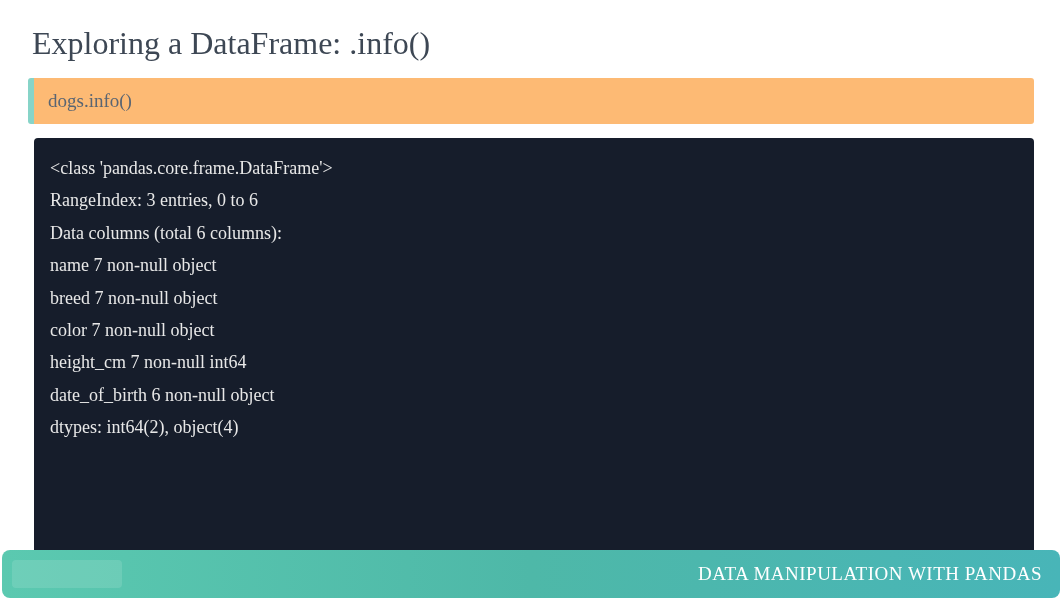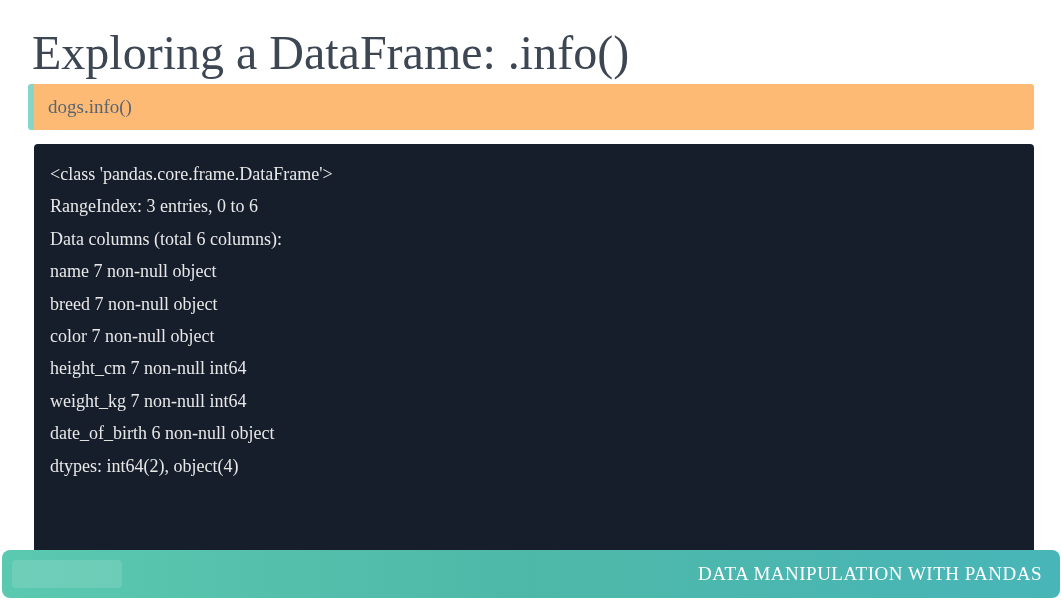--- a/index.html
+++ b/index.html
@@ -9,24 +9,24 @@
     }
     body {
       font-family: Georgia, 'Times New Roman', serif;
       width: 1062px;
       height: 600px;
       background: #ffffff;
       position: relative;
       overflow: hidden;
     }
     .slide-title {
-      font-size: 48px;
+      font-size: 32px;
       font-weight: normal;
       color: #3d4754;
-      padding: 25px 0 4px 32px;
+      padding: 25px 0 16px 32px;
     }
     .code-input-block {
       margin: 0 28px 14px 28px;
       background: #fdba74;
       border-left: 6px solid #87d4c8;
       padding: 12px 14px;
       border-radius: 3px;
     }
     .code-input-text {
       font-family: Georgia, 'Times New Roman', serif;
@@ -94,21 +94,20 @@
 </div>
 
 <div class="code-output-block">
   <div class="output-line">&lt;class 'pandas.core.frame.DataFrame'&gt;</div>
   <div class="output-line">RangeIndex: 3 entries, 0 to 6</div>
   <div class="output-line">Data columns (total 6 columns):</div>
   <div class="output-line">name 7 non-null object</div>
   <div class="output-line">breed 7 non-null object</div>
   <div class="output-line">color 7 non-null object</div>
   <div class="output-line">height_cm 7 non-null int64</div>
-  <div class="output-line">weight_kg 7 non-null int64</div>
   <div class="output-line">date_of_birth 6 non-null object</div>
   <div class="output-line">dtypes: int64(2), object(4)</div>
 </div>
 
 <div class="truncated-line">b</div>
 
 <div class="footer-bar">
   <div class="footer-left-badge"></div>
   <span class="footer-text">DATA MANIPULATION WITH PANDAS</span>
 </div>

